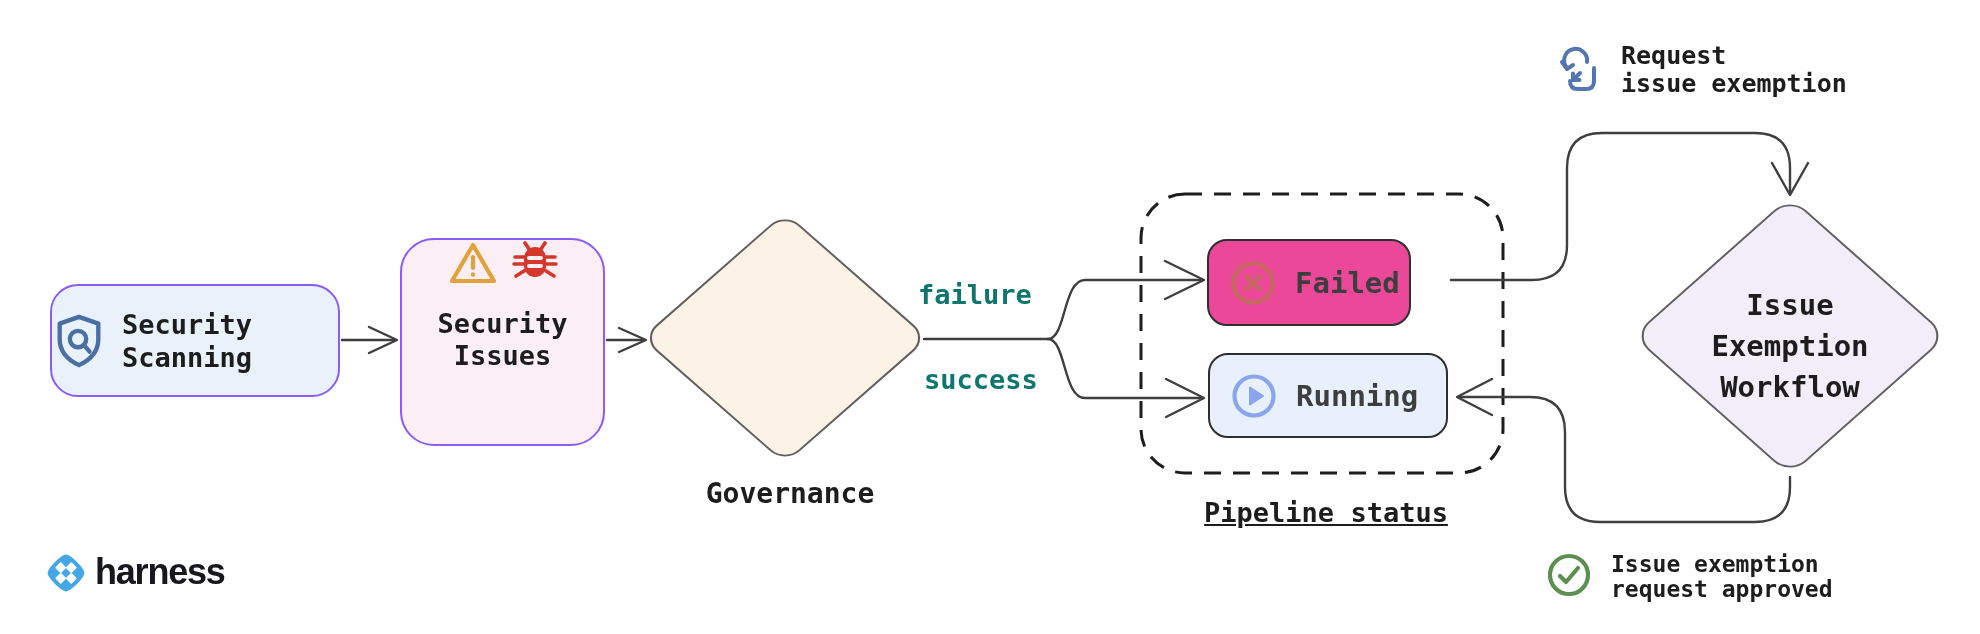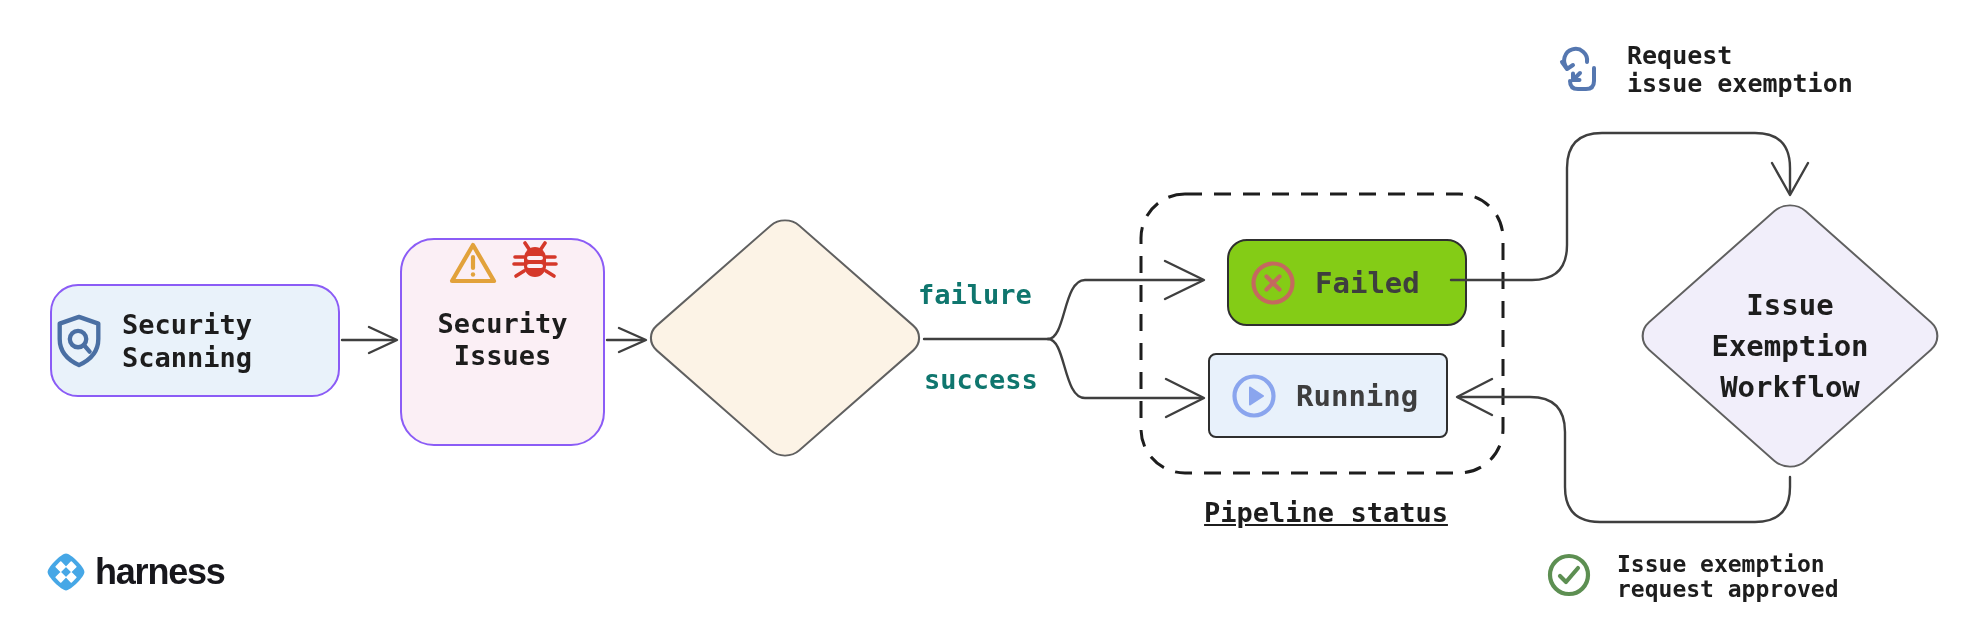--- a/index.html
+++ b/index.html
@@ -49,29 +49,29 @@
   .caption { position:absolute; z-index:2; text-align:center; font-weight:700; color:#1d1d1d; }
   .caption-governance { left:685px; top:477px; width:210px; font-size:28px; }
   .caption-pipeline { left:1176px; top:497px; width:300px; font-size:27px;text-decoration:underline; }
   .edge-label { position:absolute; z-index:2; font-weight:700; color:#0f766e; font-size:27px; }
   .edge-label-failure { left:918px; top:279px; }
   .edge-label-success { left:924px; top:364px; }
   .node-status {
     gap:18px; justify-content:flex-start; padding-left:20px;
     border-width:2.5px; border-color:#2f2f2f;
   }
-  .node-failed { left:1207px; top:239px; width:240px; height:87px; border-radius:20px; background:#84cc16;margin-left:20px; }
-  .node-running { left:1208px; top:353px; width:240px; height:85px; border-radius:8px; background:#e8f1fb; }
+  .node-failed { left:1207px; top:239px; width:204px; height:87px; border-radius:20px; background:#ec4899; }
+  .node-running { left:1208px; top:353px; width:240px; height:85px; border-radius:20px; background:#e8f1fb; }
   .node-status .label { font-size:29px; color:#3e3e3e; }
-  .annotation { position:absolute; z-index:4; display:flex; align-items:flex-start; gap:25px; }
+  .annotation { position:absolute; z-index:4; display:flex; align-items:flex-start; gap:19px; }
   .annotation-request { left:1554px; top:42px; }
   .annotation-request .label { font-size:25px; line-height:28px; }
   .annotation-approved { left:1546px; top:552px; }
   .annotation-approved .label { font-size:23px; line-height:25px; }
-  .brand { position:absolute; left:46px; top:551px; z-index:4; display:flex; align-items:center; gap:9px; }
+  .brand { position:absolute; left:46px; top:551px; z-index:4; display:flex; align-items:flex-end; gap:9px; }
   .brand .brand-text {
     font-family:"Liberation Sans",sans-serif; font-weight:700; font-size:36px;
     color:#17171c; letter-spacing:-1.2px;
   }
   svg { display:block; }
 </style>
 </head>
 <body>
 
 <div id="canvas">
@@ -127,20 +127,21 @@
           <path d="M12 16 H3 M12 23 H2 M12 30 L4 35 M34 16 H43 M34 23 H44 M34 30 L42 35"></path>
           <rect x="12" y="6" width="22" height="30" rx="11" fill="#d5382a" stroke="none"></rect>
           <path d="M17 17 H29 M17 25 H29" stroke="#fbeff5" stroke-width="4"></path>
         </svg>
       </span>
     </span>
     <span class="label">Security
 Issues</span>
   </div>
 
+  <div class="caption caption-governance">Governance</div>
 
   <div class="edge-label edge-label-failure">failure</div>
   <div class="edge-label edge-label-success">success</div>
 
   <div class="node node-status node-failed">
     <span>
       <svg width="48" height="48" viewBox="0 0 48 48" fill="none" stroke="#c4695f" stroke-width="4.2" stroke-linecap="round">
         <circle cx="24" cy="24" r="19.5"></circle>
         <path d="M17.5 17.5 L30.5 30.5 M30.5 17.5 L17.5 30.5"></path>
       </svg>

